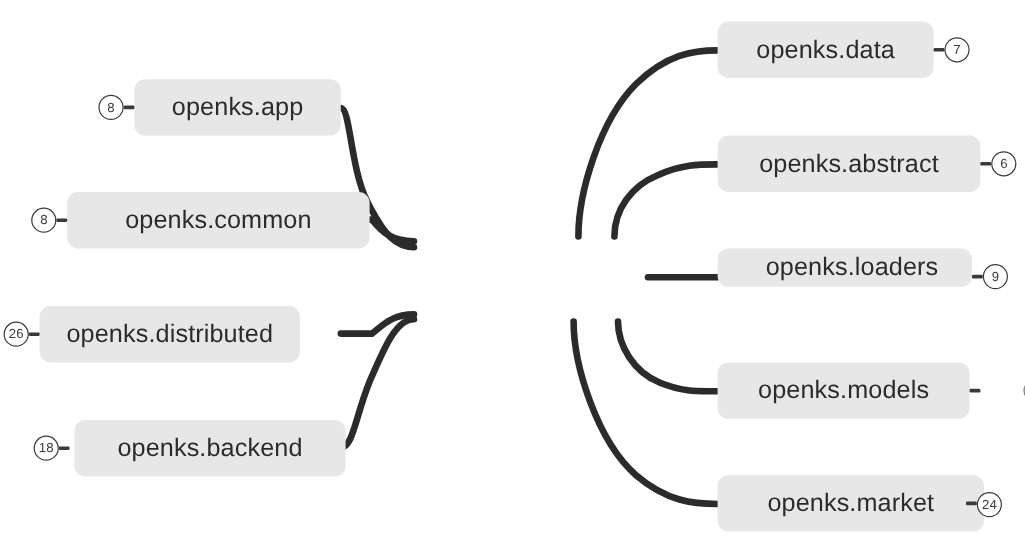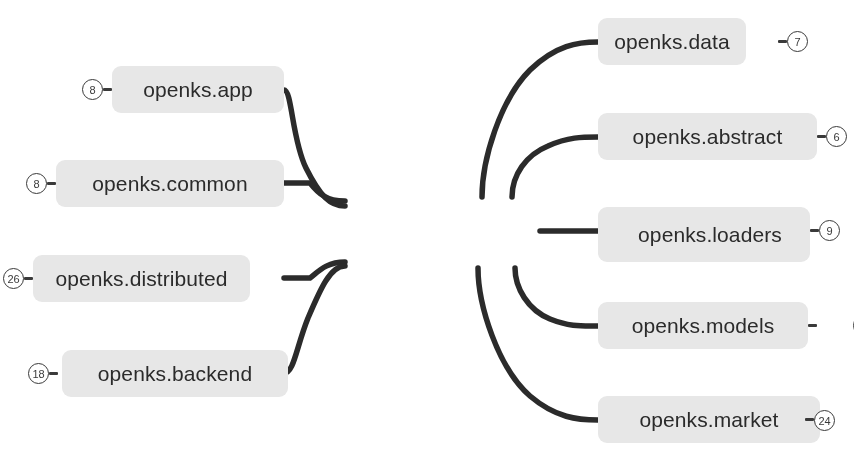--- a/index.html
+++ b/index.html
@@ -83,48 +83,48 @@
       <path d="M 478,268 C 478,305 498,368 530,396 C 556,418 578,420 598,420" fill="none" stroke="#2b2b2b" stroke-width="5.5" stroke-linecap="round"></path>
     </svg>
 
 
   <div id="left-nodes">
       <div class="node" style="left: 112px; top: 66px; width: 172px; height: 47px;">
         <span>openks.app</span>
       </div>
       <div class="badge-stem" style="top: 88.2px; left: 103px;"></div>
       <div class="badge" style="top: 79px; left: 82px;">8</div>
-      <div class="node" style="left: 56px; top: 160px; width: 228px; height: 47px;">
+      <div class="node" style="left: 56px; top: 160px; width: 252px; height: 47px;">
         <span>openks.common</span>
       </div>
       <div class="badge-stem" style="top: 182.2px; left: 47px;"></div>
       <div class="badge" style="top: 173px; left: 26px;">8</div>
       <div class="node" style="left: 33px; top: 255px; width: 217px; height: 47px;">
         <span>openks.distributed</span>
       </div>
       <div class="badge-stem" style="top: 277.2px; left: 24px;"></div>
       <div class="badge" style="top: 268px; left: 3px; text-align: center;">26</div>
       <div class="node" style="left: 62px; top: 350px; width: 226px; height: 47px;">
         <span>openks.backend</span>
       </div>
       <div class="badge-stem" style="top: 372.2px; left: 49px;"></div>
       <div class="badge" style="top: 363px; left: 28px;">18</div>
     </div>
   <div id="right-nodes">
-      <div class="node" style="left: 598px; top: 18px; width: 148px; height: 47px;">
+      <div class="node" style="left: 598px; top: 18px; width: 180px; height: 47px;">
         <span>openks.data</span>
       </div>
       <div class="badge-stem" style="top: 40.2px; left: 778px;"></div>
       <div class="badge" style="top: 31px; left: 787px;">7</div>
       <div class="node" style="left: 598px; top: 113px; width: 219px; height: 47px;">
         <span>openks.abstract</span>
       </div>
       <div class="badge-stem" style="top: 135.2px; left: 817px;"></div>
       <div class="badge" style="top: 126px; left: 826px;">6</div>
-      <div class="node" style="left: 598px; top: 207px; width: 212px; height: 55px; padding-left: 12px;">
+      <div class="node" style="left: 598px; top: 207px; width: 212px; height: 32px; padding-left: 12px;">
         <span>openks.loaders</span>
       </div>
       <div class="badge-stem" style="top: 229.2px; left: 810px;"></div>
       <div class="badge" style="top: 220px; left: 819px;">9</div>
       <div class="node" style="left: 598px; top: 302px; width: 210px; height: 47px;">
         <span>openks.models</span>
       </div>
       <div class="badge-stem" style="top: 324.2px; left: 808px;"></div>
       <div class="badge" style="top: 315px; left: 817px; margin-left: 36px;">17</div>
       <div class="node" style="left: 598px; top: 396px; width: 222px; height: 47px;">

